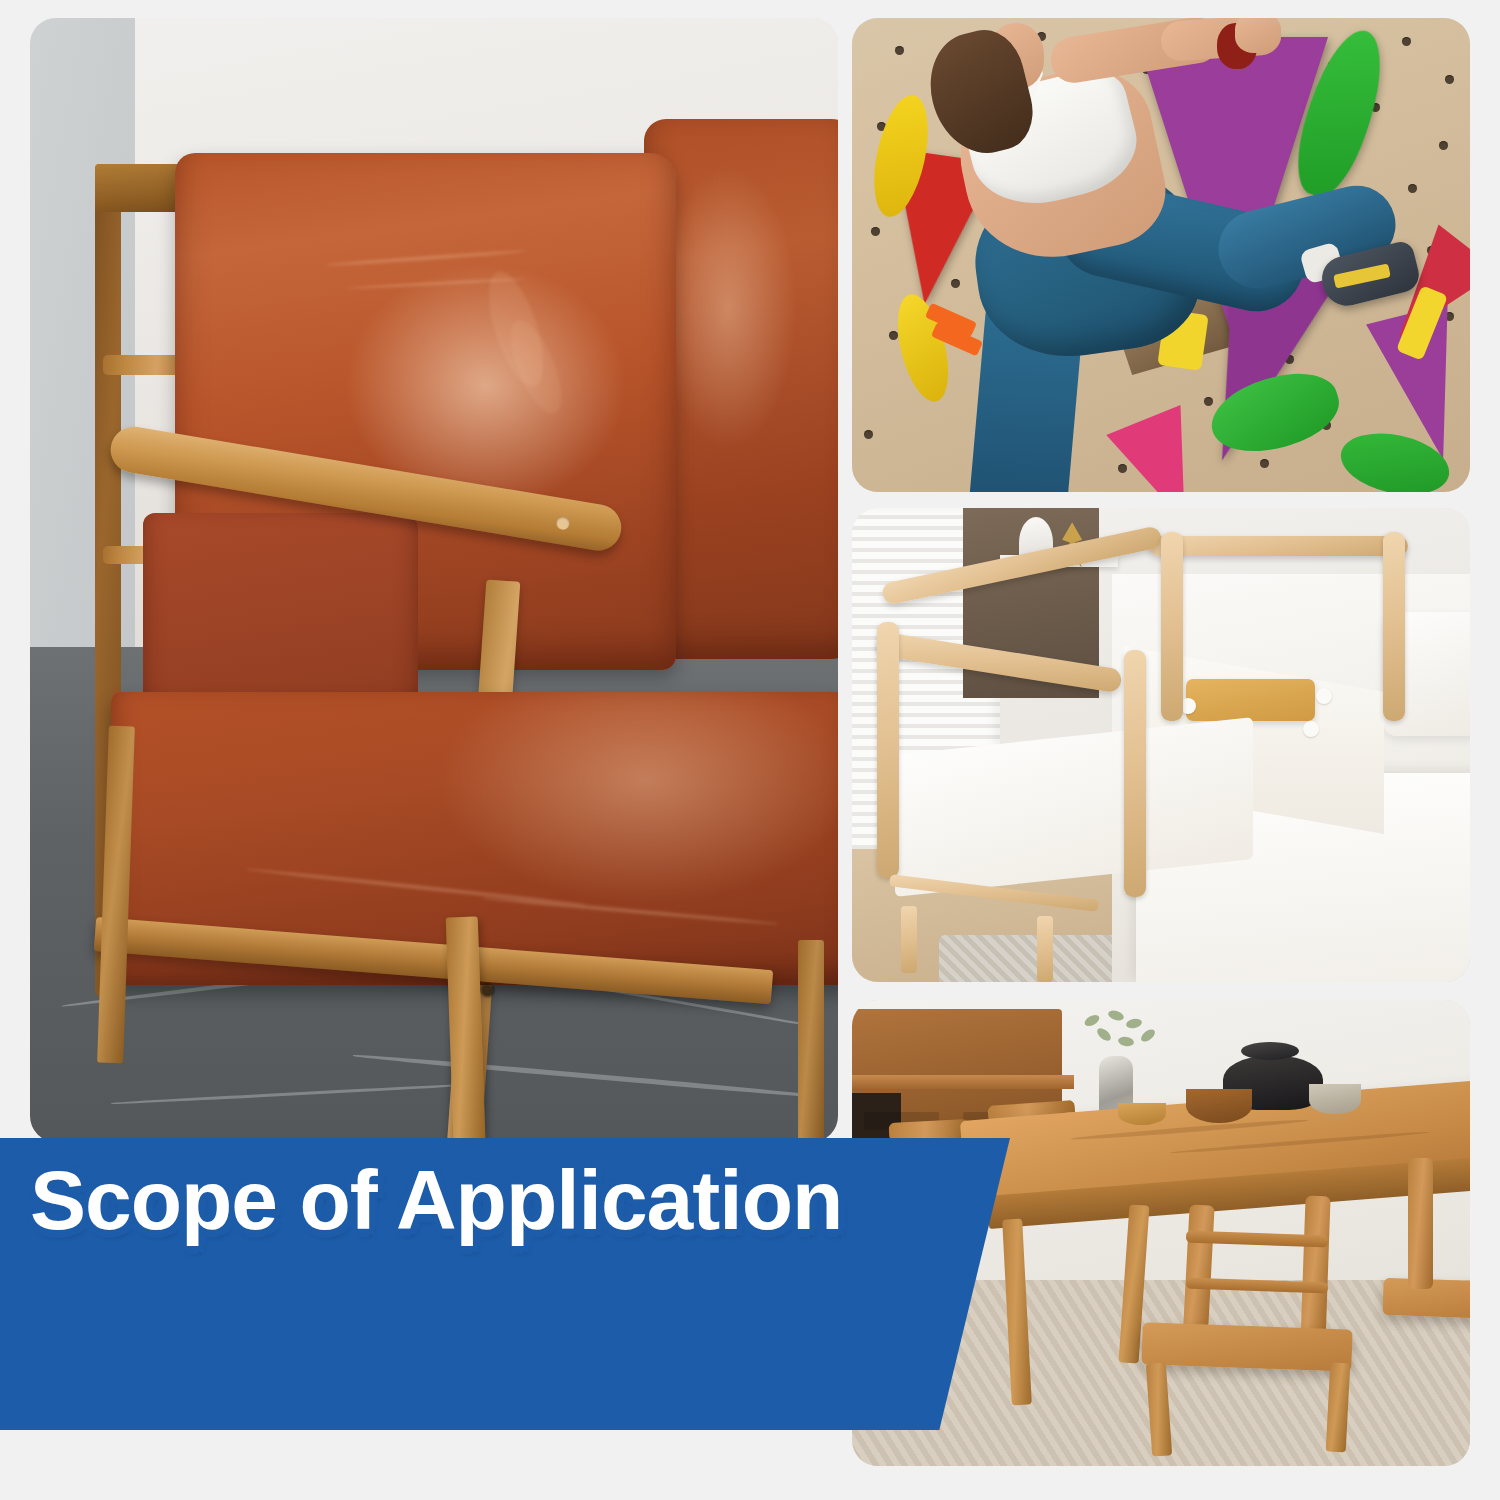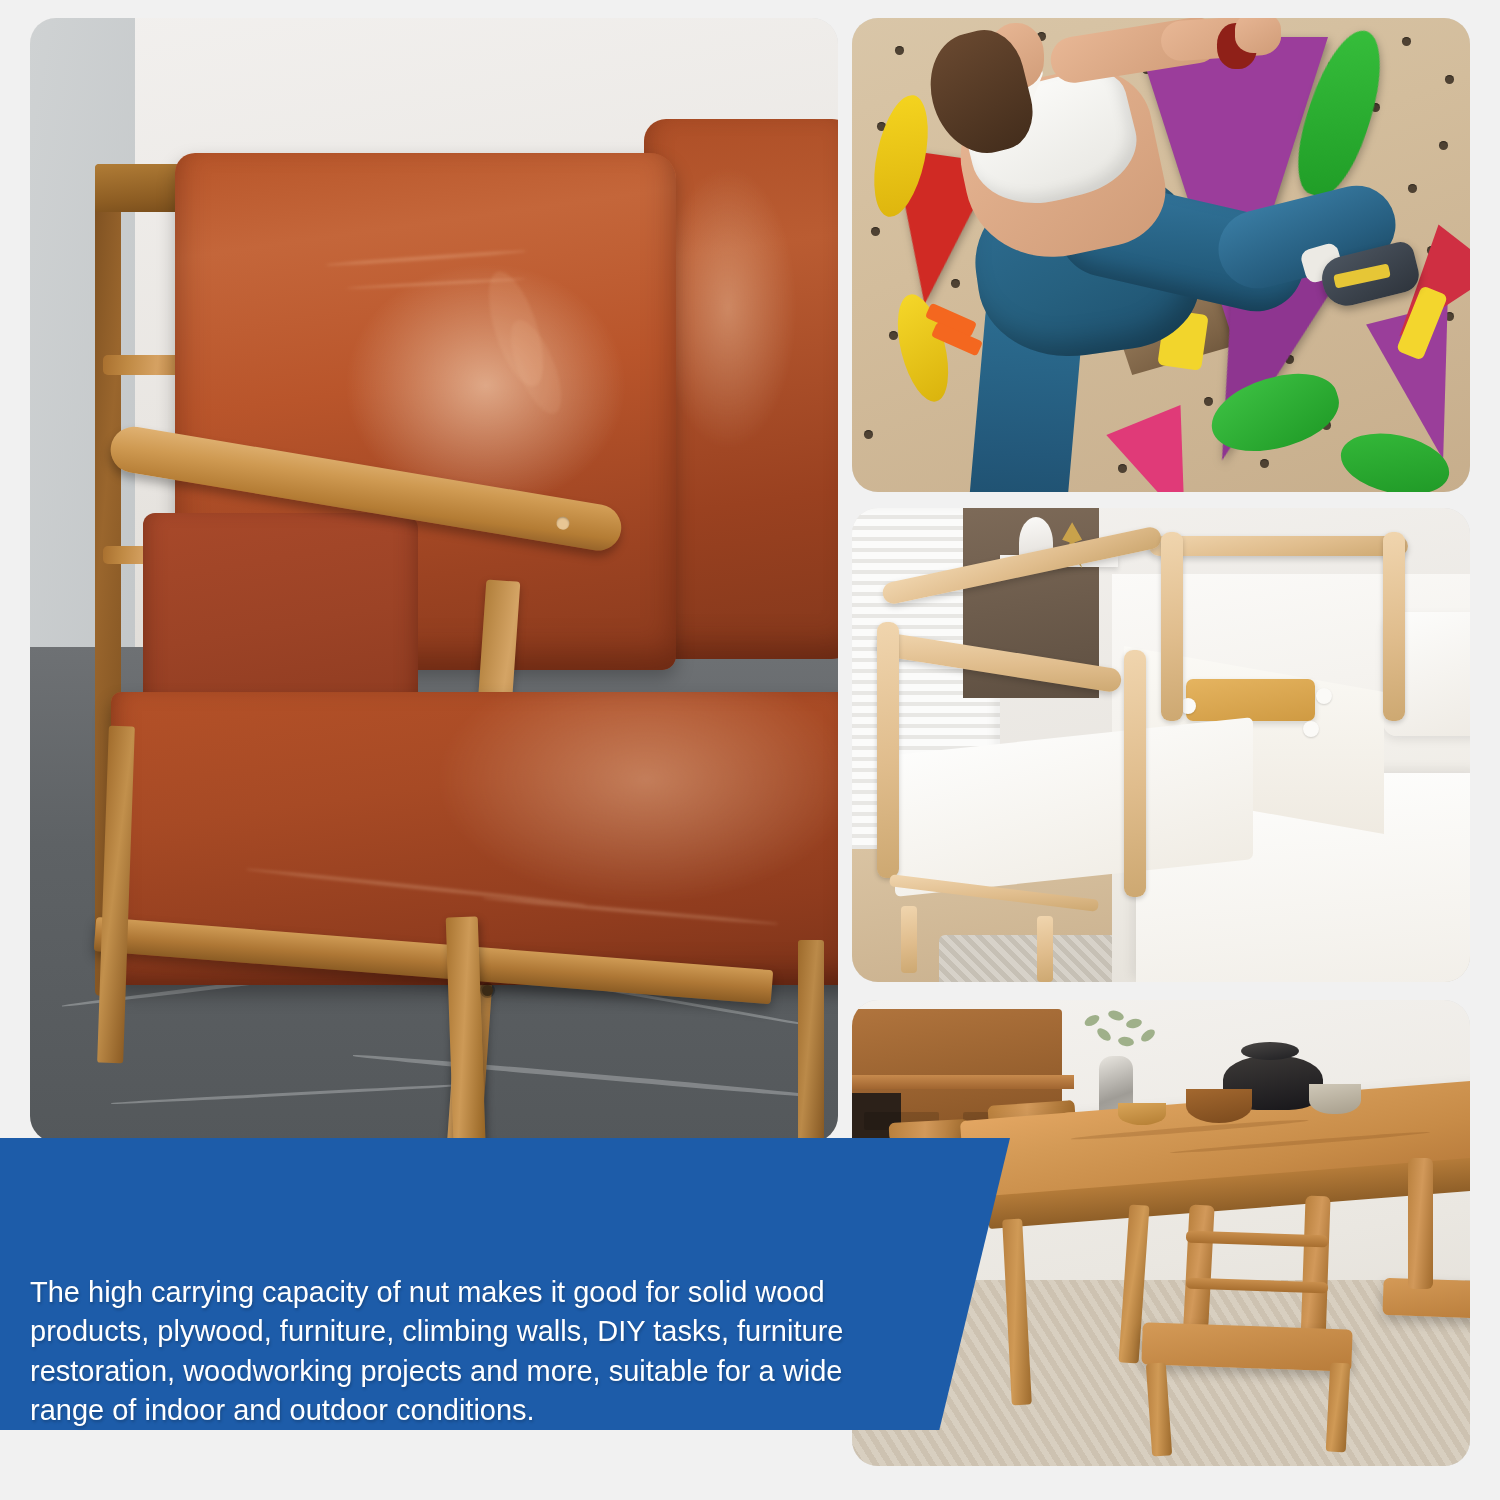--- a/index.html
+++ b/index.html
@@ -781,16 +781,16 @@
       <div class="din-chair-seat" style="left:47%;top:70%;width:34%;height:9%;transform:rotate(2deg);"></div>
       <div class="din-leg" style="left:48%;top:78%;height:20%;transform:rotate(-4deg);"></div>
       <div class="din-leg" style="left:77%;top:78%;height:19%;transform:rotate(3deg);"></div>
       <div class="din-chair-seat" style="left:86%;top:60%;width:20%;height:8%;transform:rotate(2deg);"></div>
       <div class="din-chair-back" style="left:90%;top:34%;width:4%;height:28%;"></div>
     </div>
   </div>
 
   <div id="banner"></div>
   <div id="banner-text-layer">
-    <div id="banner-body">The high carrying capacity of nut makes it good for solid wood products, plywood, furniture, climbing walls, DIY tasks, furniture restoration, woodworking projects and more, suitable for a wide range of indoor and outdoor conditions.</div>
+    <div id="banner-title">Scope of Application</div>
   </div>
 
 </div>
 
 </body></html>

